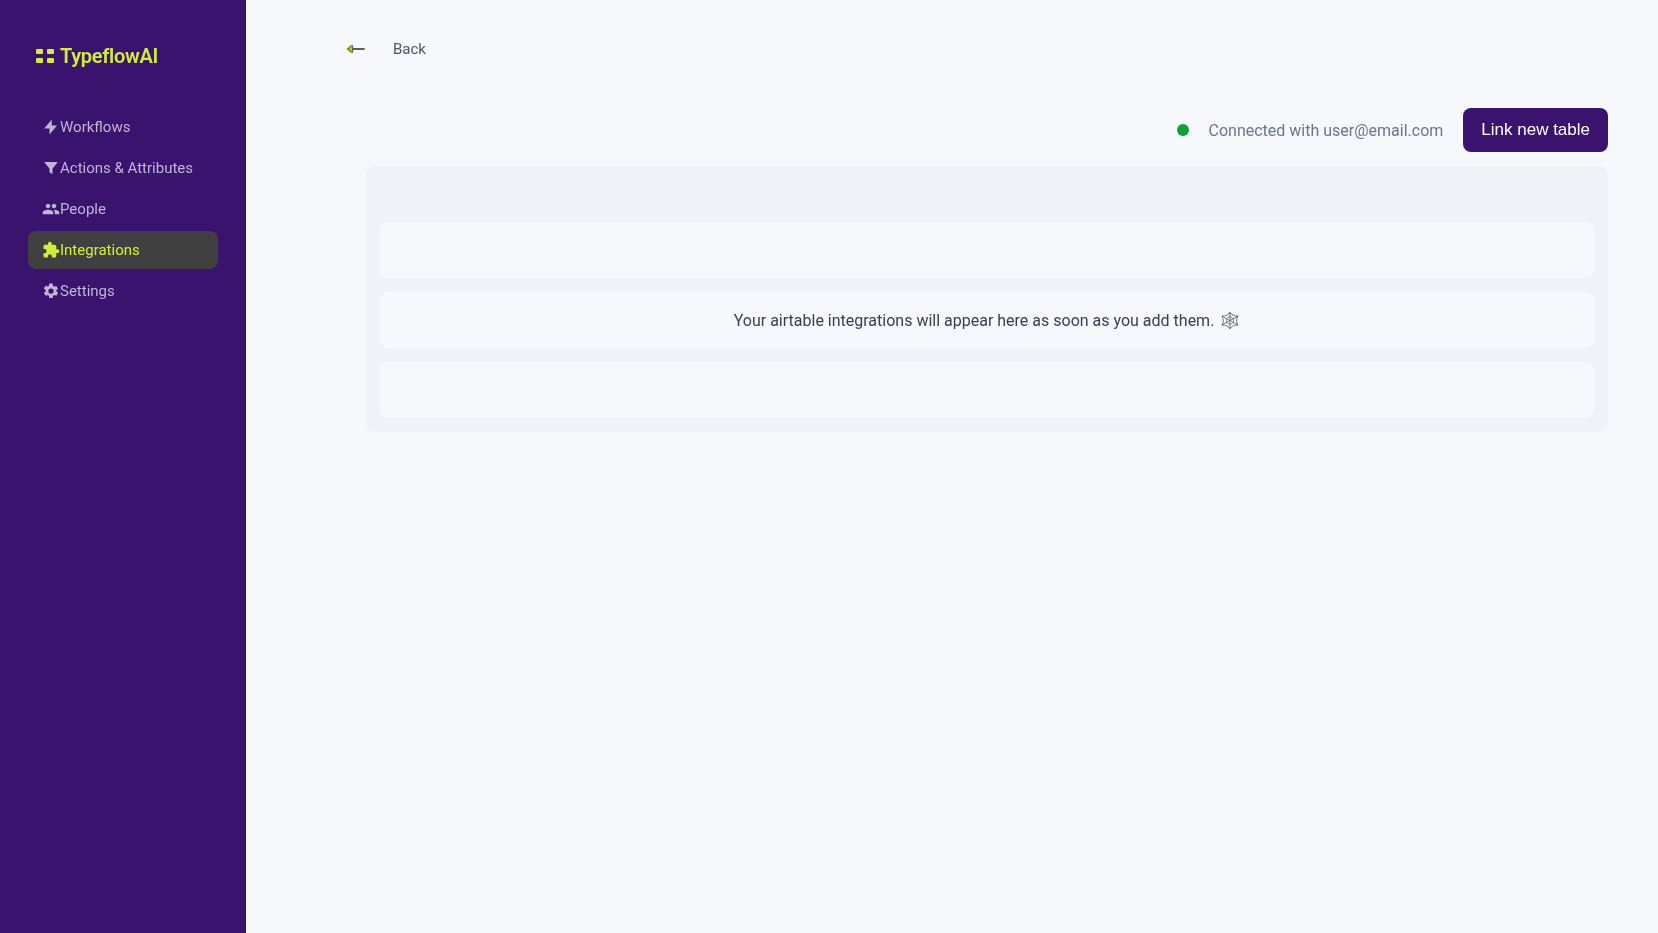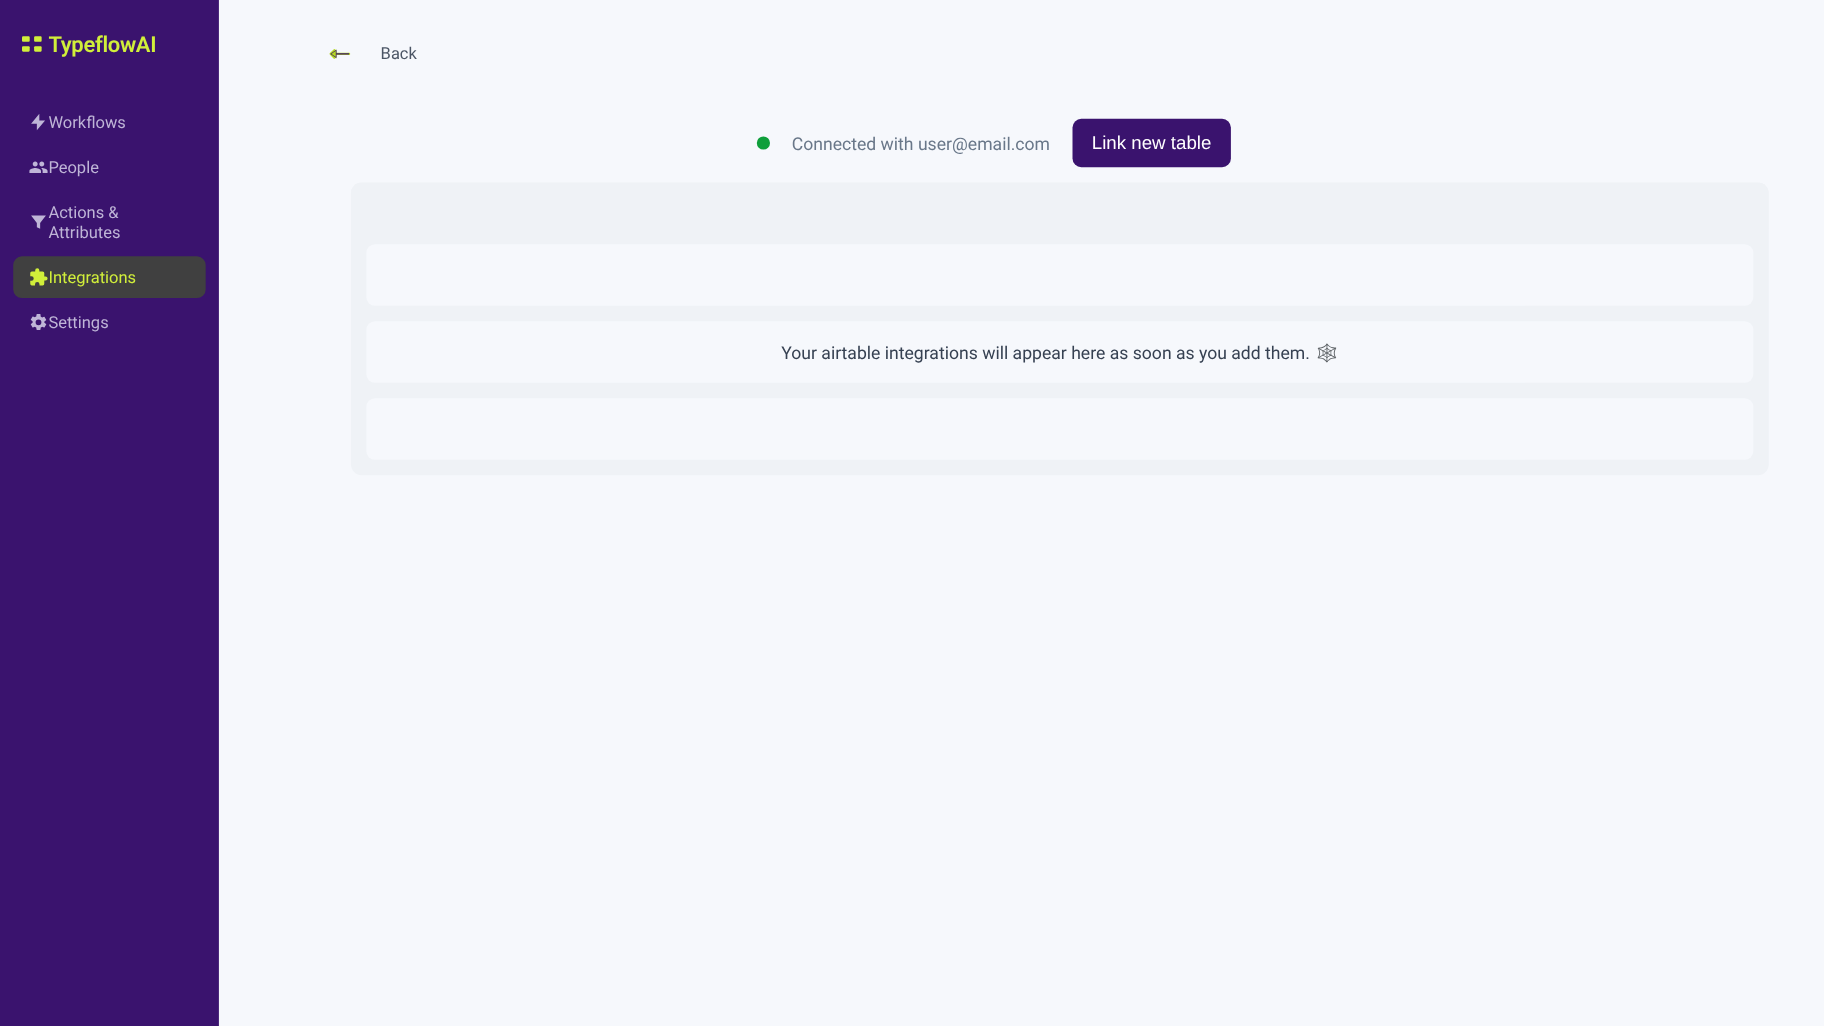--- a/index.html
+++ b/index.html
@@ -9,24 +9,24 @@
     }
     body {
       font-family: -apple-system, BlinkMacSystemFont, 'Segoe UI', Roboto, sans-serif;
       background: #f6f8fc;
       display: flex;
       width: 1658px;
       height: 933px;
       overflow: hidden;
     }
     .sidebar {
-      width: 199px;
+      width: 246px;
       background: #3a136e;
       height: 100vh;
-      padding: 0;
+      padding: 16px;
       flex-shrink: 0;
     }
     .logo-container {
       padding: 28px 20px 40px 20px;
       display: flex;
       align-items: center;
       gap: 6px;
     }
     .logo-icon {
       width: 18px;
@@ -82,21 +82,21 @@
     .back-arrow {
       width: 20px;
       height: 16px;
     }
     .back-text {
       color: #4b5565;
       font-size: 15px;
     }
     .toolbar {
       display: flex;
-      justify-content: center;
+      justify-content: flex-end;
       align-items: center;
       gap: 20px;
       padding-right: 50px;
       margin-bottom: 14px;
     }
     .status-dot {
       width: 12px;
       height: 12px;
       border-radius: 50%;
       background: #0f9f3b;
@@ -169,32 +169,32 @@
       <span class="nav-icon">
         <svg viewBox="0 0 24 24" width="18" height="18" fill="#bfb5d7">
             <path d="M13 2L3 14h7v8l10-12h-7z"></path>
           </svg>
       </span>
       <span class="nav-label">Workflows</span>
     </li>
     <li class="nav-item">
       <span class="nav-icon">
         <svg viewBox="0 0 24 24" width="18" height="18" fill="#bfb5d7">
+            <path d="M3 4h18l-7 9v7l-4-2v-5z"></path>
+          </svg>
+      </span>
+      <span class="nav-label">Actions &amp; Attributes</span>
+    </li>
+    <li class="nav-item">
+      <span class="nav-icon">
+        <svg viewBox="0 0 24 24" width="18" height="18" fill="#bfb5d7">
             <path d="M16 11c1.66 0 3-1.34 3-3s-1.34-3-3-3-3 1.34-3 3 1.34 3 3 3zm-8 0c1.66 0 3-1.34 3-3S9.66 5 8 5 5 6.34 5 8s1.34 3 3 3zm0 2c-2.33 0-7 1.17-7 3.5V19h14v-2.5c0-2.33-4.67-3.5-7-3.5zm8 0c-.29 0-.62.02-.97.05 1.16.84 1.97 1.97 1.97 3.45V19h6v-2.5c0-2.33-4.67-3.5-7-3.5z"></path>
           </svg>
       </span>
       <span class="nav-label">People</span>
-    </li>
-    <li class="nav-item">
-      <span class="nav-icon">
-        <svg viewBox="0 0 24 24" width="18" height="18" fill="#bfb5d7">
-            <path d="M3 4h18l-7 9v7l-4-2v-5z"></path>
-          </svg>
-      </span>
-      <span class="nav-label">Actions &amp; Attributes</span>
     </li>
     <li class="nav-item active">
       <span class="nav-icon">
         <svg viewBox="0 0 24 24" width="18" height="18" fill="#d1ef3a">
             <path d="M20.5 11H19V7a2 2 0 00-2-2h-4V3.5a2.5 2.5 0 00-5 0V5H4a2 2 0 00-2 2v3.8h1.5a2.7 2.7 0 010 5.4H2V20a2 2 0 002 2h3.8v-1.5a2.7 2.7 0 015.4 0V22H17a2 2 0 002-2v-4h1.5a2.5 2.5 0 000-5z"></path>
           </svg>
       </span>
       <span class="nav-label">Integrations</span>
     </li>
     <li class="nav-item">

